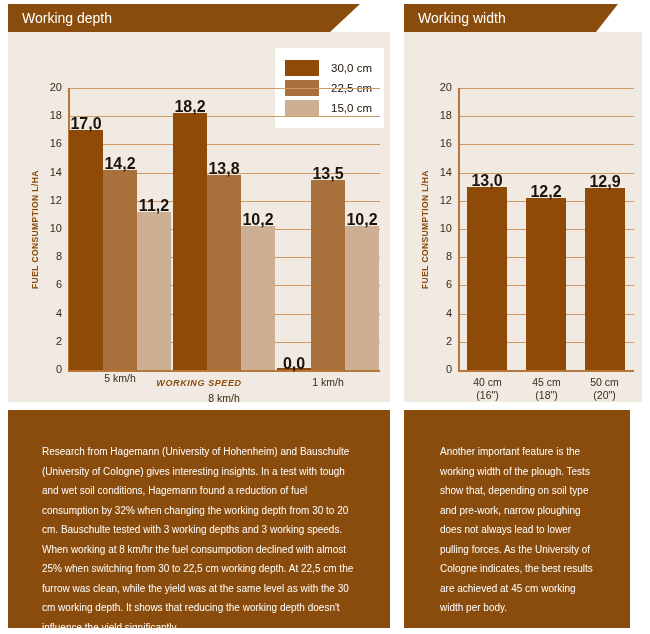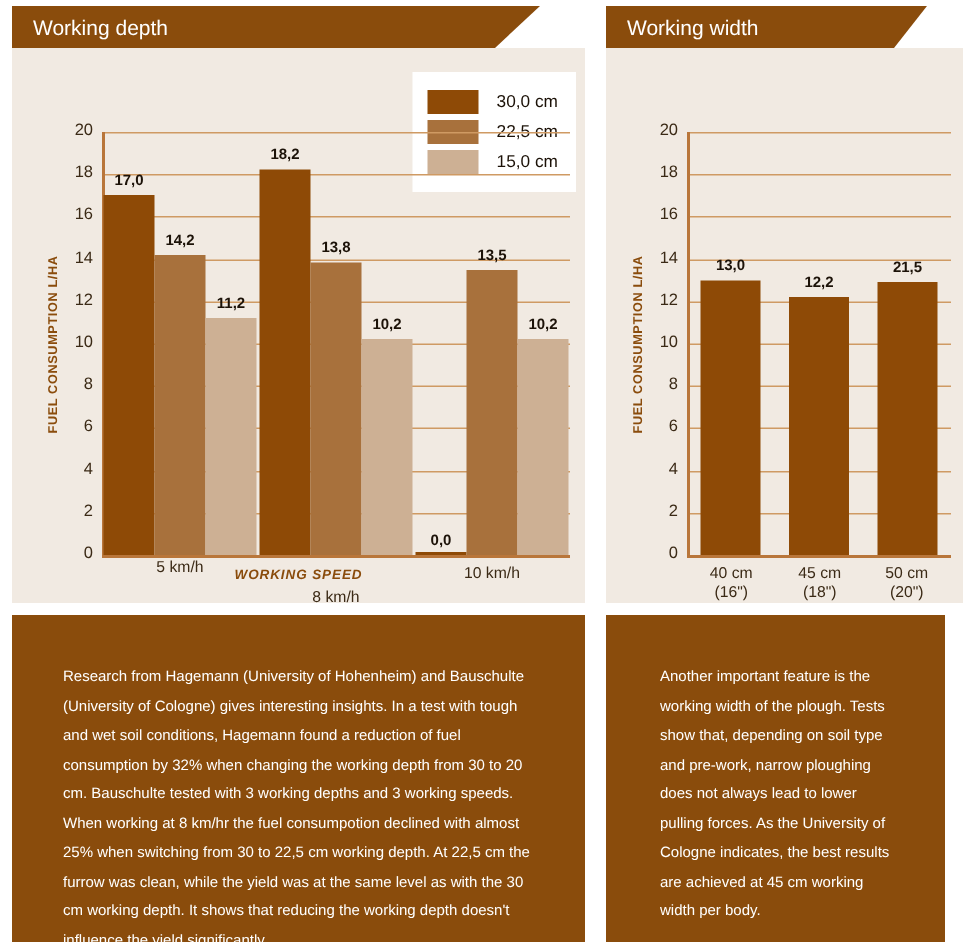--- a/index.html
+++ b/index.html
@@ -50,21 +50,21 @@
     white-space:nowrap;
   }
   .ytick{
     position:absolute;
     color:#3b2a16;font-size:11px;text-align:right;
     width:20px;
   }
   .bar{position:absolute;bottom:0;}
   .bar-val{
     position:absolute;
-    font-size:10px;font-weight:bold;color:#1c1208;
+    font-size:16px;font-weight:bold;color:#1c1208;
     white-space:nowrap;text-align:center;
   }
   .xcat{
     position:absolute;
     font-size:10.5px;color:#3b2a16;text-align:center;white-space:nowrap;
   }
   .xtitle{
     position:absolute;width:100%;text-align:center;
     color:#8a4c0c;font-weight:bold;font-size:9px;letter-spacing:.6px;
   }
@@ -160,21 +160,21 @@
         <div class="bar-val" style="left: 193px; width: 46px; top: 128px;">13,8</div>
         <div class="bar" style="left: 233px; width: 34px; height: 144px; bottom: auto; top: 194px; background: rgb(205, 176, 148);"></div>
         <div class="bar-val" style="left: 227px; width: 46px; top: 179px;">10,2</div>
         <div class="xcat" style="left: 164px; width: 104px; top: 344px; line-height: 13px; margin-top: 16px;">8 km/h</div>
         <div class="bar" style="left: 269px; width: 34px; height: 2px; top: 336px; background: rgb(142, 74, 6);"></div>
         <div class="bar-val" style="left: 263px; width: 46px; top: 323px;">0,0</div>
         <div class="bar" style="left: 303px; width: 34px; height: 190px; bottom: auto; top: 148px; background: rgb(168, 113, 60);"></div>
         <div class="bar-val" style="left: 297px; width: 46px; top: 133px;">13,5</div>
         <div class="bar" style="left: 337px; width: 34px; height: 144px; bottom: auto; top: 194px; background: rgb(205, 176, 148);"></div>
         <div class="bar-val" style="left: 331px; width: 46px; top: 179px;">10,2</div>
-        <div class="xcat" style="left: 268px; width: 104px; top: 344px; line-height: 13px;">10 km/h</div>
+        <div class="xcat" style="left: 268px; width: 104px; top: 344px; line-height: 13px;">1 km/h</div>
         <div class="xtitle" style="left: 0px; top: 346px; font-style: italic;">WORKING SPEED</div>
       </div>
   </div>
 
   <div class="panel panel-right">
 
     <div class="hdr hdr-right">
       <span>Working width</span>
       <span class="notch"></span>
     </div>
@@ -210,21 +210,21 @@
           <div>40 cm</div>
           <div>(16")</div>
         </div>
         <div class="bar" style="left: 122px; width: 40px; height: 172px; bottom: auto; top: 166px; background: rgb(142, 74, 6);"></div>
         <div class="bar-val" style="left: 116px; width: 52px; top: 151px;">12,2</div>
         <div class="xcat" style="left: 113px; width: 59px; top: 344px; line-height: 13px;">
           <div>45 cm</div>
           <div>(18")</div>
         </div>
         <div class="bar" style="left: 181px; width: 40px; height: 182px; bottom: auto; top: 156px; background: rgb(142, 74, 6);"></div>
-        <div class="bar-val" style="left: 175px; width: 52px; top: 141px;">21,5</div>
+        <div class="bar-val" style="left: 175px; width: 52px; top: 141px;">12,9</div>
         <div class="xcat" style="left: 171px; width: 59px; top: 344px; line-height: 13px;">
           <div>50 cm</div>
           <div>(20")</div>
         </div>
       </div>
   </div>
 
   <div class="textbox tb-left">
     <p>Research from Hagemann (University of Hohenheim) and Bauschulte (University of Cologne) gives interesting insights. In a test with tough and wet soil conditions, Hagemann found a reduction of fuel consumption by 32% when changing the working depth from 30 to 20 cm. Bauschulte tested with 3 working depths and 3 working speeds. When working at 8 km/hr the fuel consumpotion declined with almost 25% when switching from 30 to 22,5 cm working depth. At 22,5 cm the furrow was clean, while the yield was at the same level as with the 30 cm working depth. It shows that reducing the working depth doesn't influence the yield significantly.</p>
   </div>

